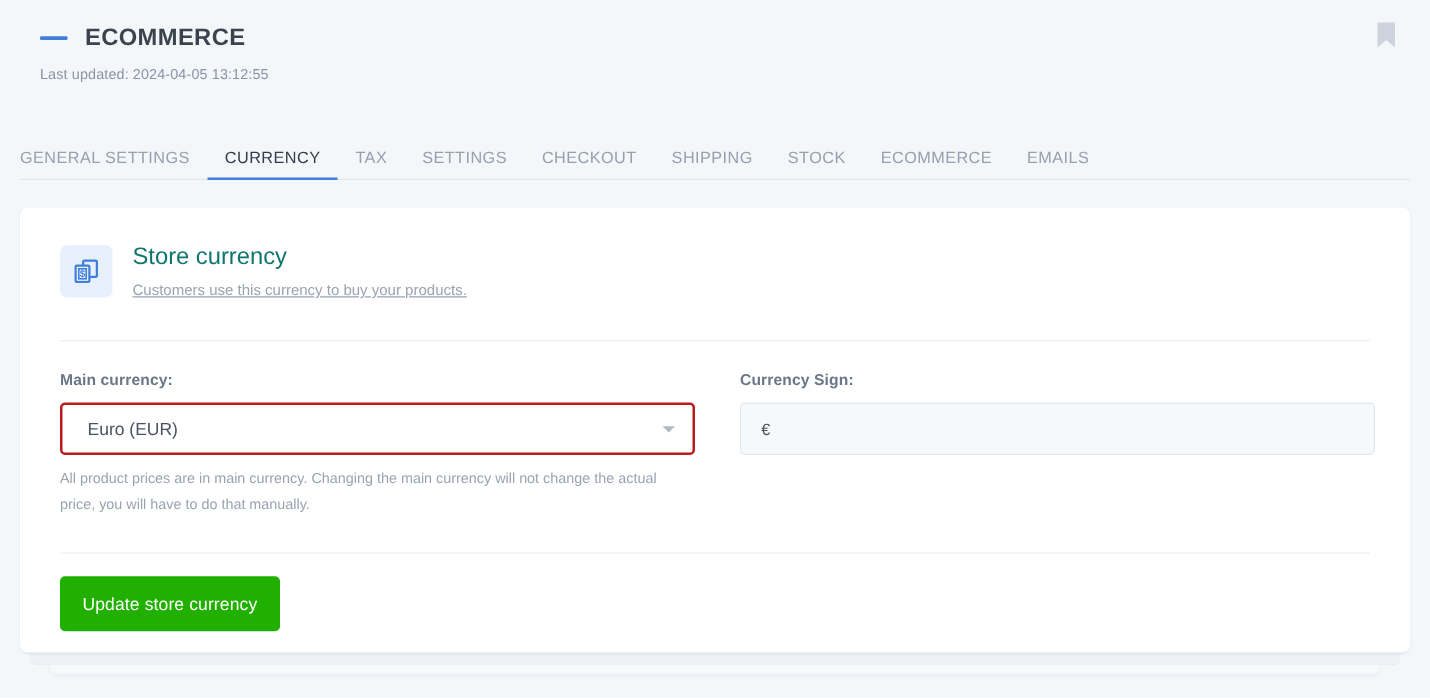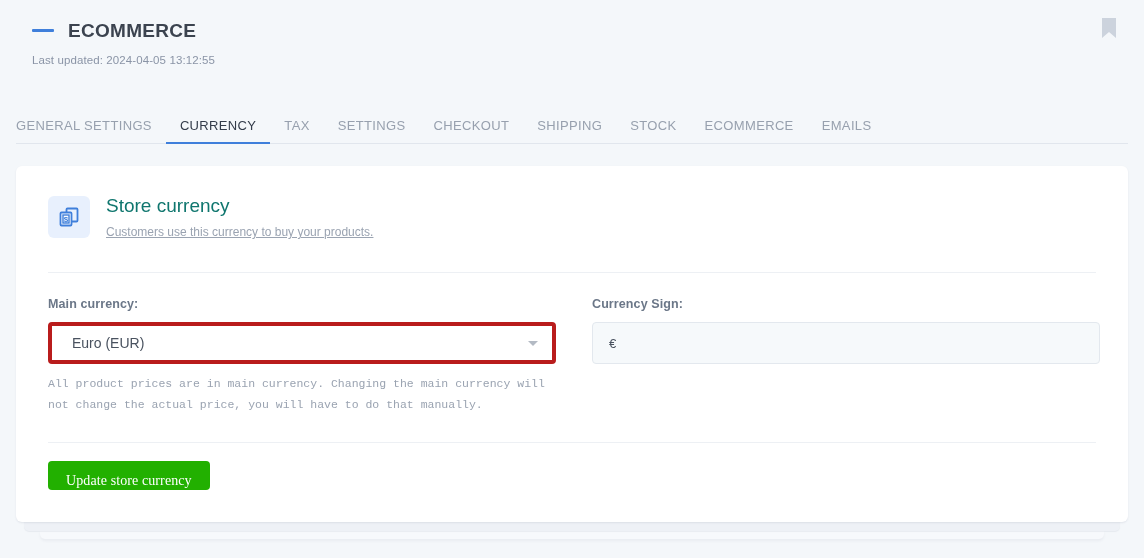--- a/index.html
+++ b/index.html
@@ -192,21 +192,21 @@
   .field-label {
     font-size: 12.5px;
     font-weight: bold;
     color: #6b7788;
     margin-bottom: 11px;
     letter-spacing: 0.1px;
   }
   .select-box {
     position: relative;
     height: 42px;
-    border: 4px solid #b91c1c;
+    border: 2px solid #b91c1c;
     border-radius: 4px;
     background: #ffffff;
     display: flex;
     align-items: center;
     padding: 0 17px 0 20px;
     font-size: 14px;
     color: #49525f;
     cursor: pointer;
   }
   .caret {
@@ -230,35 +230,34 @@
     color: #49525f;
     font-family: "Liberation Sans", sans-serif;
     outline: none;
   }
   .help-text {
     margin-top: 9px;
     font-size: 11.5px;
     color: #9aa3b1;
     line-height: 21px;
     max-width: 500px;
-    font-family: Liberation Mono, monospace;
   }
 
   
   .btn-row { padding-top: 18px; }
   .btn-primary {
     display: inline-block;
     background: #22b000;
     color: #ffffff;
     border: none;
     border-radius: 4px;
     font-size: 14px;
-    font-family: Liberation Serif, serif;
+    font-family: Liberation Sans, sans-serif;
     padding: 0 18px;
-    height: 29px;
+    height: 44px;
     line-height: 40px;
     cursor: pointer;
     letter-spacing: 0.1px;
   }
 </style>
 </head>
 <body>
 
 <div class="page-header">
   <div class="title-row">

